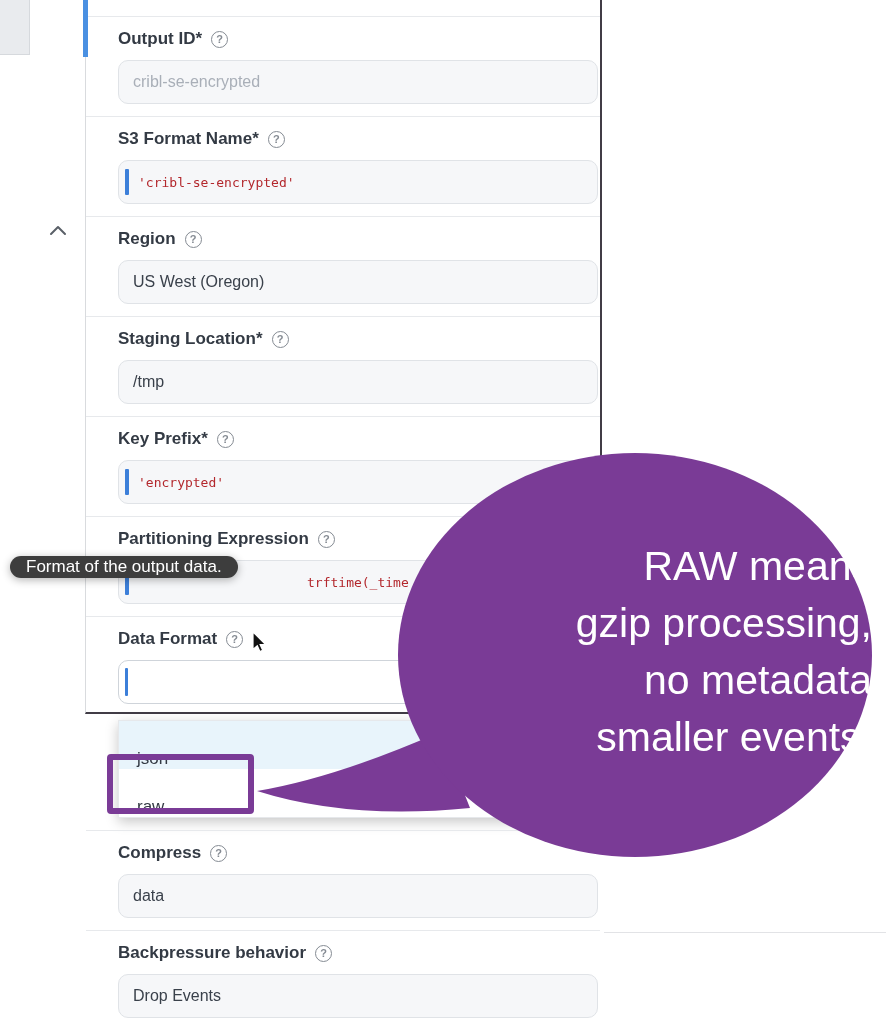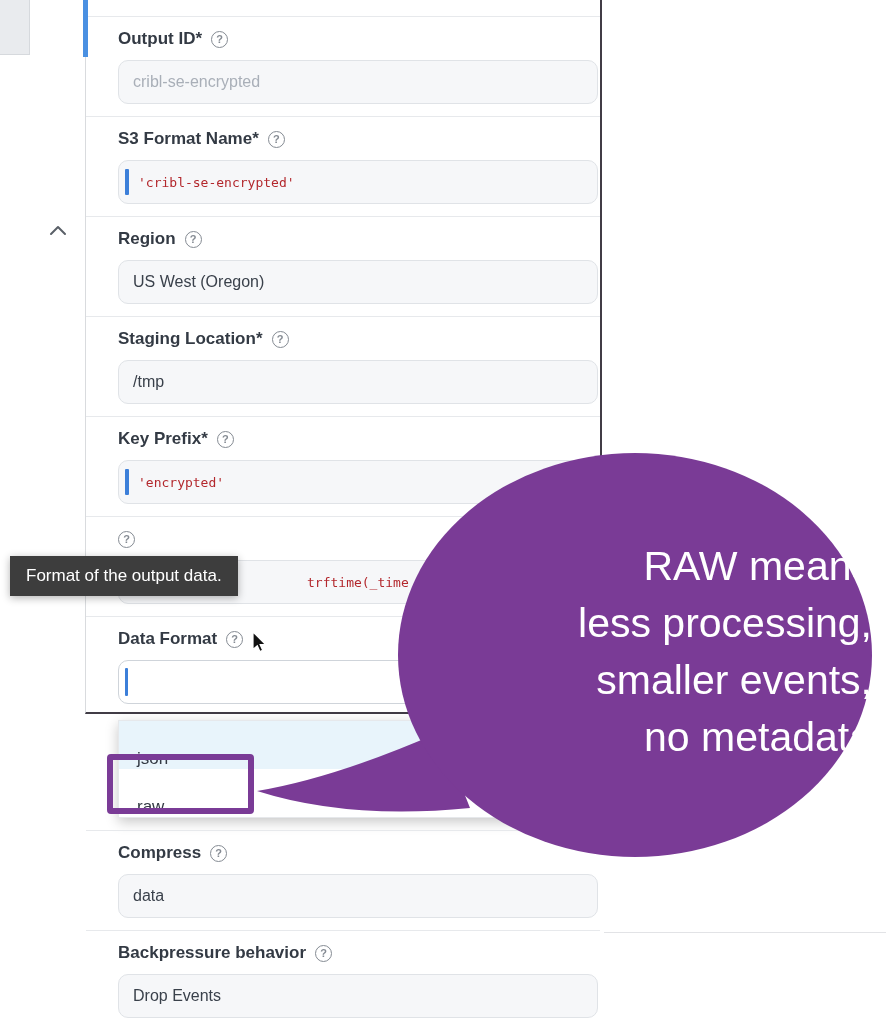--- a/index.html
+++ b/index.html
@@ -42,21 +42,21 @@
   .option.hl { background:#e8f4fb; }
 
   .raw-highlight { position:absolute; left:107px; top:754px; width:147px; height:60px;
                    border:6px solid #7a3b96; border-radius:4px; box-sizing:border-box; z-index:5; }
 
   .bubble-svg { position:absolute; left:0; top:0; z-index:6; pointer-events:none; }
   .bubble-text { position:absolute; left:398px; top:538px; width:474px; z-index:7;
                  text-align:right; color:#ffffff; font-size:41px; line-height:57px; font-weight:400; }
 
   .tooltip { position:absolute; left:10px; top:556px; background:#3d3d3d; color:#fff;
-             font-size:17px; padding:10px 16px; border-radius:0; z-index:8;
+             font-size:17px; padding:1px 16px; border-radius:12px; z-index:8;
              box-shadow:0 2px 8px rgba(0,0,0,0.3); white-space:nowrap; }
 
   .cursor { position:absolute; left:248px; top:630px; z-index:9; }
 </style>
 </head>
 <body>
 
 <div class="stage">
 
   <div class="corner-box"></div>
@@ -115,20 +115,21 @@
         <span class="help">?</span>
       </div>
       <div class="input expr">
         <span class="caretbar"></span>
         <span class="code">'encrypted'</span>
       </div>
     </div>
 
     <div class="group">
       <div class="label-row">
+        <span class="label">Partitioning Expression</span>
         <span class="help">?</span>
       </div>
       <div class="input expr partial">
         <span class="caretbar"></span>
         <span class="code">trftime(_time ?</span>
       </div>
     </div>
 
     <div class="group">
       <div class="label-row">
@@ -173,23 +174,23 @@
 
   <div class="raw-highlight"></div>
 
   <svg class="bubble-svg" width="886" height="1030" viewBox="0 0 886 1030">
     <path d="M 440 732 Q 335 778 257 791 Q 348 820 470 808 Z" fill="#7a3b96"></path>
     <ellipse cx="635" cy="655" rx="237" ry="202" fill="#7a3b96"></ellipse>
   </svg>
 
   <div class="bubble-text">
     <div>RAW means</div>
-    <div>less processing,</div>
+    <div>gzip processing,</div>
+    <div>no metadata</div>
     <div>smaller events,</div>
-    <div>no metadata</div>
   </div>
 
   <div class="tooltip">
     <span>Format of the output data.</span>
   </div>
 
   <svg class="cursor" width="24" height="26" viewBox="0 0 24 26">
     <path d="M5 2 L5 19.5 L9.3 15.7 L11.9 21.6 L14.7 20.3 L12.1 14.6 L17.6 14.6 Z" fill="#111" stroke="#fff" stroke-width="1.2"></path>
   </svg>
 

